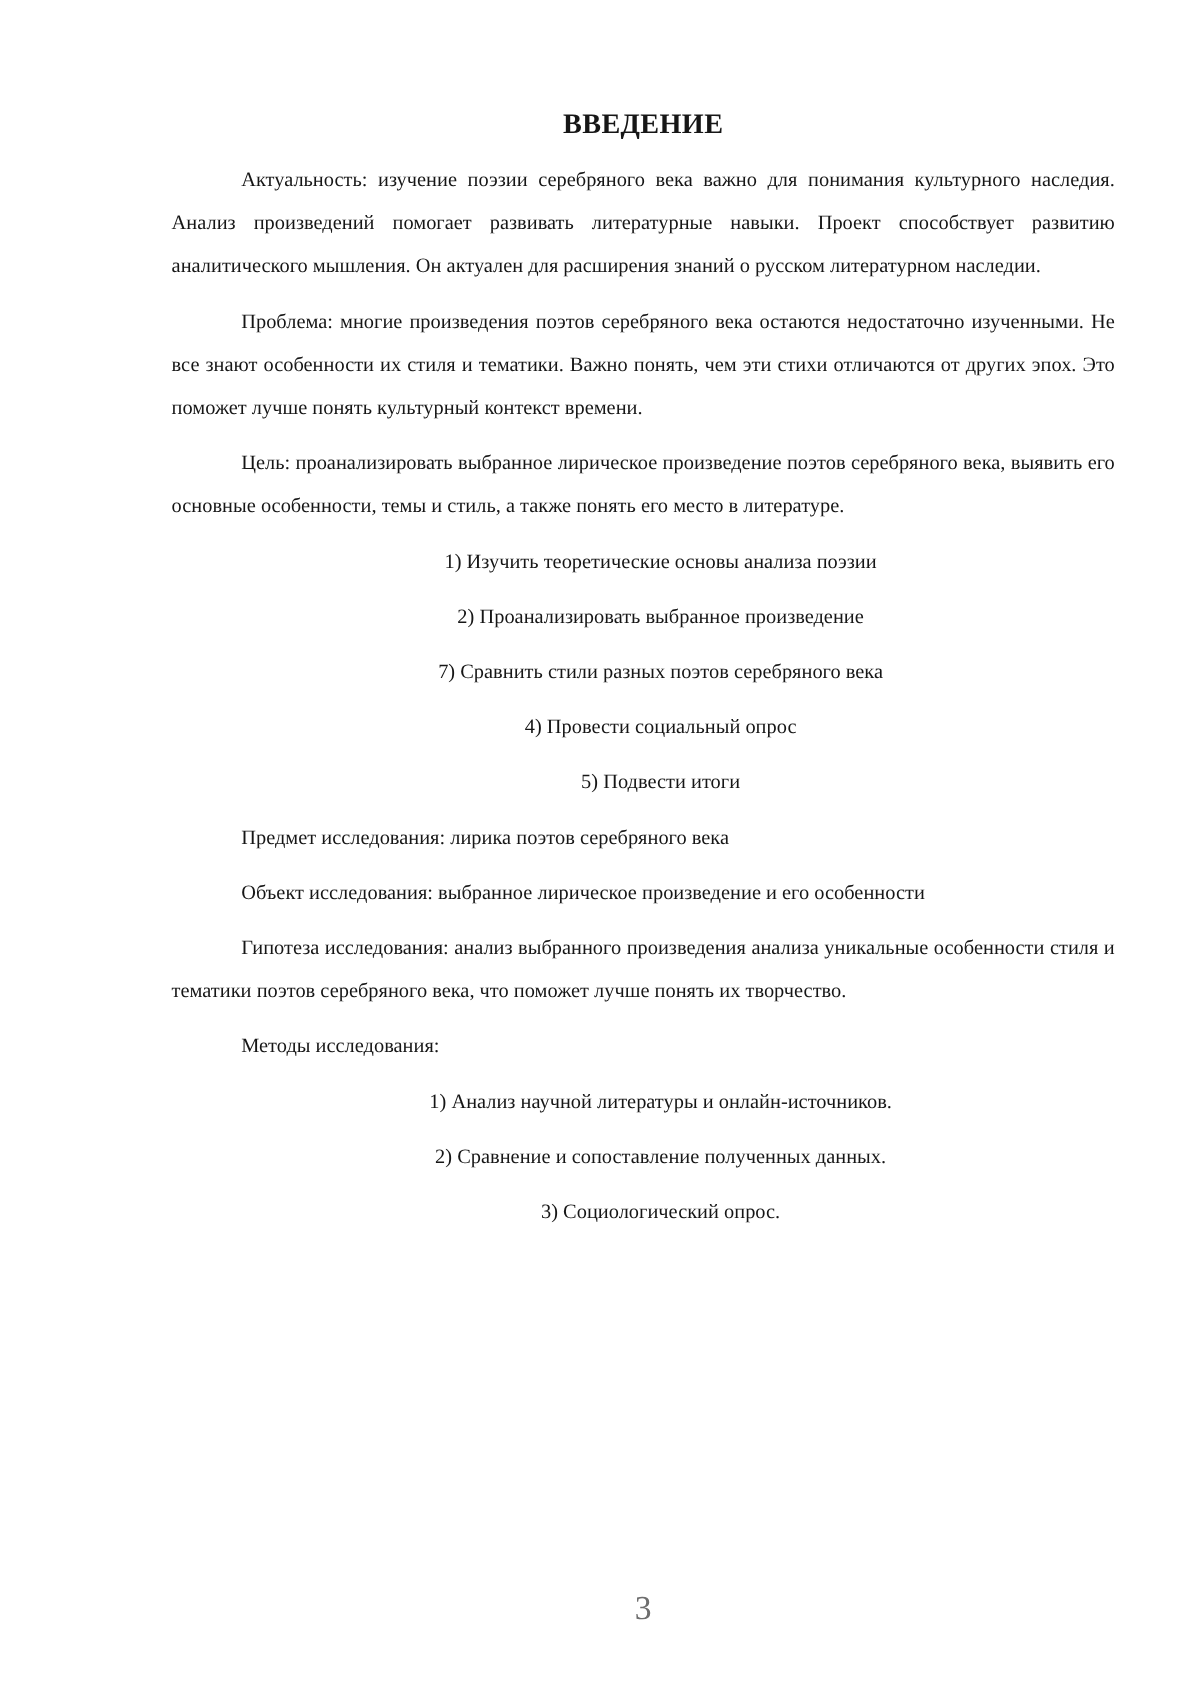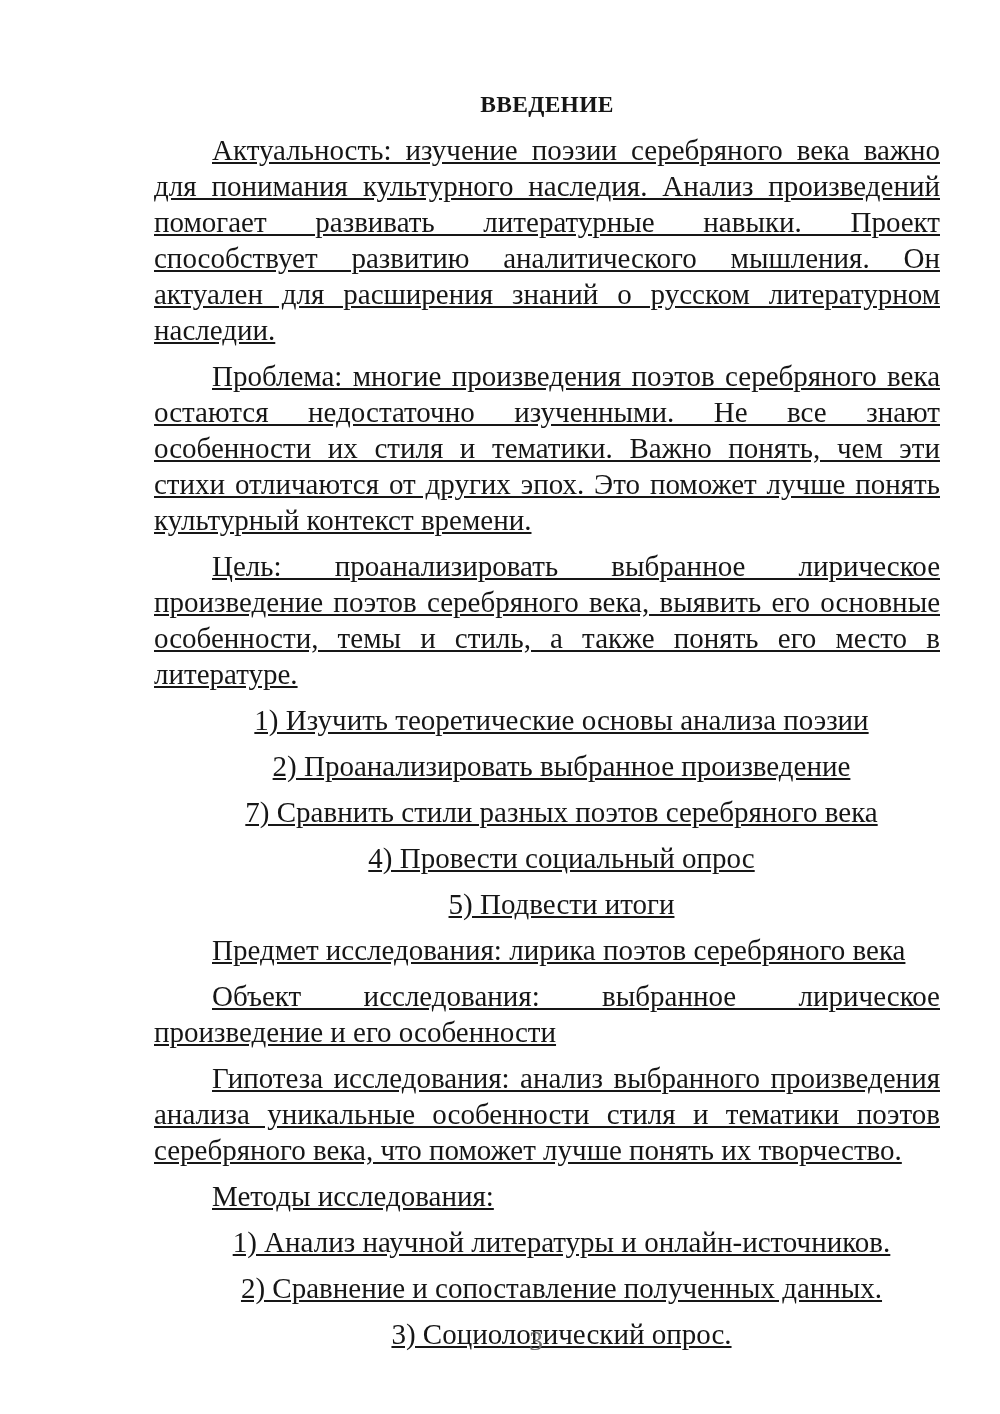--- a/index.html
+++ b/index.html
@@ -12,39 +12,38 @@
     position: relative;
     width: 1000px;
     height: 1414px;
     background: #ffffff;
     font-family: "Liberation Serif", "DejaVu Serif", serif;
     color: #161616;
     overflow: hidden;
   }
   .content {
     position: absolute;
-    left: 154px;
+    left: 143px;
     top: 86px;
     width: 786px;
   }
   .doc-title {
     font-size: 23.5px;
     line-height: 36px;
     font-weight: 700;
     text-align: center;
     margin: 0 0 10px 0;
     letter-spacing: 0.3px;
   }
   p.para {
-    font-size: 29px;
+    font-size: 17px;
     line-height: 36px;
     margin: 0 0 10px 0;
     text-align: justify;
     text-justify: inter-word;
-    text-decoration: underline;
   }
   p.indent {
     text-indent: 58px;
   }
   p.list-item {
     padding-left: 29px;
     text-align: center;
     text-indent: 0;
   }
   .page-number {

